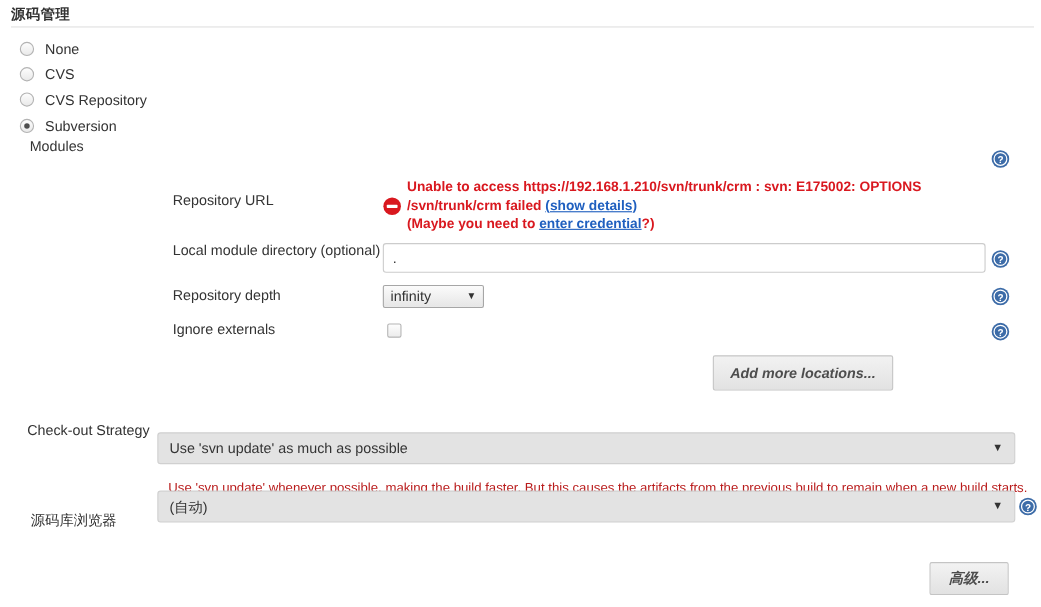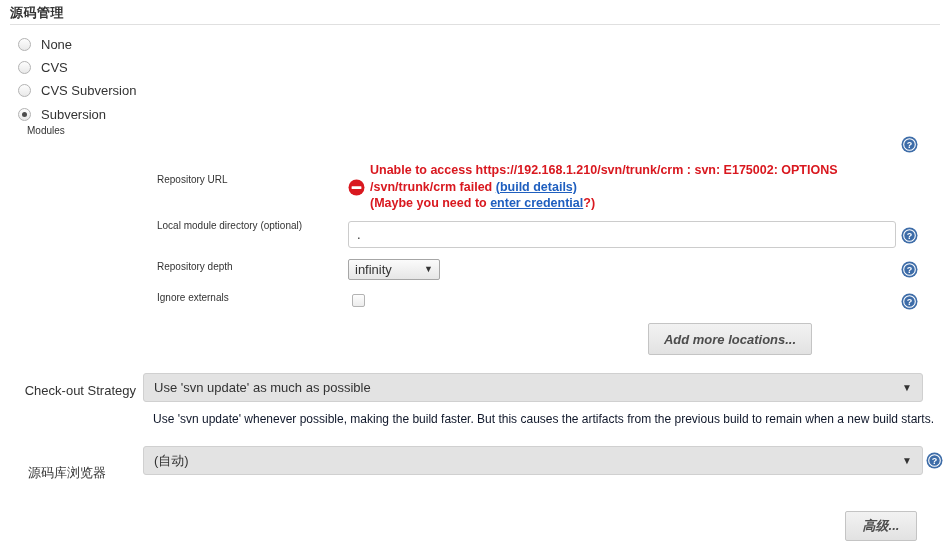--- a/index.html
+++ b/index.html
@@ -66,21 +66,21 @@
   .radio-label {
     margin-left: 10px;
     font-size: 13px;
     color: #333333;
     white-space: nowrap;
   }
 
   
   .lbl {
     position: absolute;
-    font-size: 10px;
+    font-size: 13px;
     color: #333333;
     white-space: nowrap;
   }
   .lbl-right {
     position: absolute;
     font-size: 13px;
     color: #333333;
     white-space: nowrap;
     text-align: right;
     margin-top: 11px;
@@ -198,43 +198,44 @@
   .sel-wide .caret {
     margin-left: auto;
     font-size: 10px;
     color: #333333;
     line-height: 1;
   }
 
   .desc {
     position: absolute;
     font-size: 12px;
-    color: #0f172a;
+    color: #b91c1c;
     white-space: nowrap;
+    margin-top: 24px;
   }
 </style>
 </head>
 <body>
 
 <div class="page">
 
   <div class="section-header">源码管理</div>
   <div class="section-rule"></div>
 
   <div class="radio-row" style="top:35px;">
     <span class="radio"></span>
     <span class="radio-label">None</span>
   </div>
   <div class="radio-row" style="top:58px;">
     <span class="radio"></span>
     <span class="radio-label">CVS</span>
   </div>
   <div class="radio-row" style="top:81px;">
     <span class="radio"></span>
-    <span class="radio-label">CVS Subversion</span>
+    <span class="radio-label">CVS Repository</span>
   </div>
   <div class="radio-row" style="top:105px;">
     <span class="radio checked"></span>
     <span class="radio-label">Subversion</span>
   </div>
 
   <div class="lbl" style="left:27px; top:125px;">Modules</div>
 
   <div class="lbl" style="left:157px; top:130px;margin-top:44px;">Repository URL</div>
   <span class="help" style="left:901px; top:136px;">
@@ -248,21 +249,21 @@
   <div class="error-wrap">
     <span class="error-icon">
       <svg width="17" height="17" viewBox="0 0 17 17">
         <circle cx="8.5" cy="8.5" r="8" fill="#d9181f"></circle>
         <rect x="3.6" y="7.2" width="9.8" height="2.8" rx="0.6" fill="#ffffff"></rect>
       </svg>
     </span>
     <div class="error-text">
       <div>Unable to access https://192.168.1.210/svn/trunk/crm : svn: E175002: OPTIONS</div>
       <div>
-        <span>/svn/trunk/crm failed </span><a href="#">(build details)</a>
+        <span>/svn/trunk/crm failed </span><a href="#">(show details)</a>
       </div>
       <div>
         <span>(Maybe you need to </span><a href="#">enter credential</a><span>?)</span>
       </div>
     </div>
   </div>
 
   <div class="lbl" style="left:157px; top:220px;">Local module directory (optional)</div>
   <input class="txt" style="left: 348px; top: 221px; width: 548px; height: 27px;" value=".">
   <span class="help" style="left:901px; top:227px;">
@@ -292,21 +293,21 @@
     <svg width="17" height="17" viewBox="0 0 17 17">
       <circle cx="8.5" cy="8.5" r="8" fill="#3d6ca8"></circle>
       <circle cx="8.5" cy="8.5" r="5.8" fill="none" stroke="#ffffff" stroke-width="1.1"></circle>
       <text x="8.5" y="12.3" font-size="9" font-family="Liberation Sans, sans-serif" font-weight="bold" fill="#ffffff" text-anchor="middle">?</text>
     </svg>
   </span>
 
   <div class="btn" style="left:648px; top:323px; width:164px; height:32px;">Add more locations...</div>
 
   <div class="lbl-right" style="left:0px; top:372px; width:136px;">Check-out Strategy</div>
-  <div class="sel-wide" style="left:143px; top:373px; width:780px; height:29px;text-align:center;">
+  <div class="sel-wide" style="left:143px; top:393px; width:780px; height:29px;text-align:center;">
     <span>Use 'svn update' as much as possible</span>
     <span class="caret">▼</span>
   </div>
   <div class="desc" style="left:153px; top:412px;">Use 'svn update' whenever possible, making the build faster. But this causes the artifacts from the previous build to remain when a new build starts.</div>
 
   <div class="lbl-right" style="left:0px; top:453px; width:106px;">源码库浏览器</div>
   <div class="sel-wide" style="left:143px; top:446px; width:780px; height:29px;">
     <span>(自动)</span>
     <span class="caret">▼</span>
   </div>

